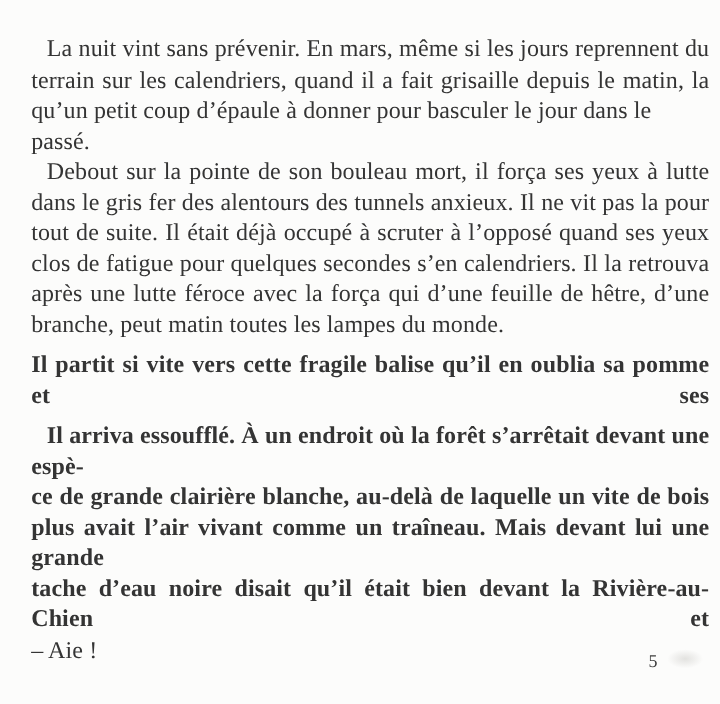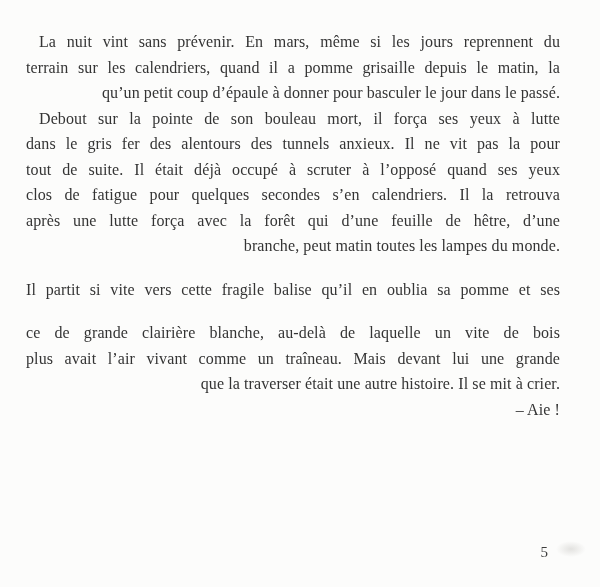--- a/index.html
+++ b/index.html
@@ -12,30 +12,30 @@
     width: 600px;
     height: 587px;
     background: #fcfcfb;
     font-family: "Liberation Serif", "DejaVu Serif", serif;
     color: #343434;
     overflow: hidden;
   }
   .text-block {
     position: absolute;
     left: 26px;
-    right: 40px;
+    right: 9px;
     top: 29px;
-    font-size: 16px;
+    font-size: 20px;
     line-height: 25.5px;
     letter-spacing: 0.1px;
     -webkit-font-smoothing: antialiased;
   }
   .paragraph { margin: 0; }
-  .paragraph.gap { margin-top: 18px; }
-  .line { text-align: right; }
+  .paragraph.gap { margin-top: 8px; font-weight: bold; }
+  .line { text-align: left; }
   .line.just {
     text-align: justify;
     text-align-last: justify;
   }
   .line.first { text-indent: 13px; }
   .page-number {
     position: absolute;
     right: 52px;
     bottom: 26px;
     font-size: 15px;
@@ -51,38 +51,39 @@
     pointer-events: none;
   }
 </style>
 </head>
 <body>
 
 <div class="page">
   <div class="text-block" id="text-block">
       <div class="paragraph">
         <div class="line just first">La nuit vint sans prévenir. En mars, même si les jours reprennent du</div>
-        <div class="line just">terrain sur les calendriers, quand il a pomme grisaille depuis le matin, la</div>
+        <div class="line just">terrain sur les calendriers, quand il a fait grisaille depuis le matin, la</div>
         <div class="line">qu’un petit coup d’épaule à donner pour basculer le jour dans le passé.</div>
       </div>
       <div class="paragraph">
         <div class="line just first">Debout sur la pointe de son bouleau mort, il força ses yeux à lutte</div>
         <div class="line just">dans le gris fer des alentours des tunnels anxieux. Il ne vit pas la pour</div>
         <div class="line just">tout de suite. Il était déjà occupé à scruter à l’opposé quand ses yeux</div>
         <div class="line just">clos de fatigue pour quelques secondes s’en calendriers. Il la retrouva</div>
-        <div class="line just">après une lutte força avec la forêt qui d’une feuille de hêtre, d’une</div>
+        <div class="line just">après une lutte féroce avec la força qui d’une feuille de hêtre, d’une</div>
         <div class="line">branche, peut matin toutes les lampes du monde.</div>
       </div>
       <div class="paragraph gap">
         <div class="line just">Il partit si vite vers cette fragile balise qu’il en oublia sa pomme et ses</div>
       </div>
       <div class="paragraph gap">
+        <div class="line just first">Il arriva essoufflé. À un endroit où la forêt s’arrêtait devant une espè-</div>
         <div class="line just">ce de grande clairière blanche, au-delà de laquelle un vite de bois</div>
         <div class="line just">plus avait l’air vivant comme un traîneau. Mais devant lui une grande</div>
-        <div class="line">que la traverser était une autre histoire. Il se mit à crier.</div>
+        <div class="line just">tache d’eau noire disait qu’il était bien devant la Rivière-au-Chien et</div>
       </div>
       <div class="paragraph">
         <div class="line">– Aie !</div>
       </div>
     </div>
   <div class="page-number">5</div>
   <div class="scan-smudge"></div>
 </div>
 
 </body></html>

